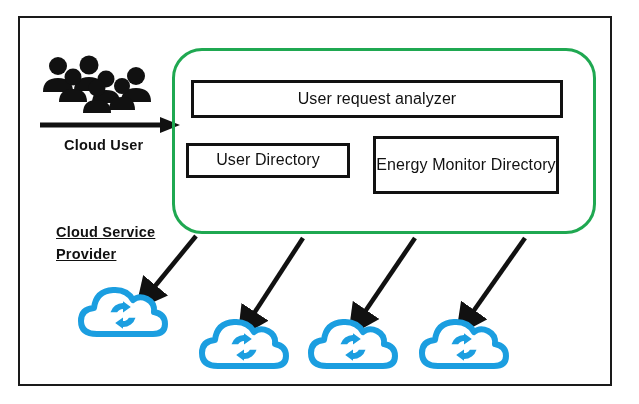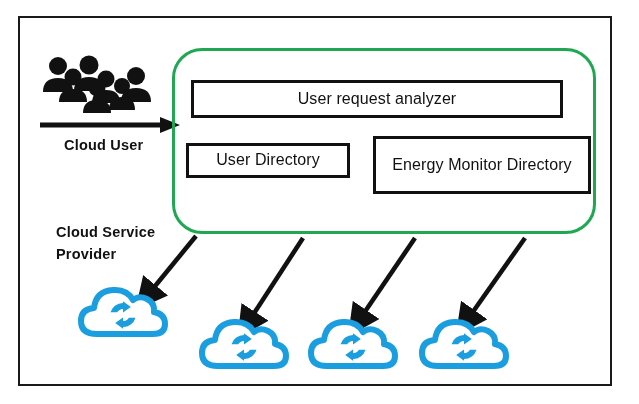--- a/index.html
+++ b/index.html
@@ -65,21 +65,21 @@
   }
   .box-green-dir {
     left: 186px;
     top: 143px;
     width: 164px;
     height: 35px;
   }
   .box-energy-dir {
     left: 373px;
     top: 136px;
-    width: 218px;
+    width: 186px;
     height: 58px;
   }
   
   .crowd-icon {
     position: absolute;
     left: 37px;
     top: 55px;
     width: 120px;
     height: 60px;
   }
@@ -105,20 +105,21 @@
   .label-csp {
     position: absolute;
     left: 56px;
     top: 222px;
     font-size: 14.5px;
     font-weight: bold;
     color: #111111;
     line-height: 1.5;
     letter-spacing: 0.2px;
     width: 120px;
+    text-decoration: underline;
   }
   
   .arrows-layer {
     position: absolute;
     left: 0;
     top: 0;
     width: 639px;
     height: 404px;
     pointer-events: none;
   }

